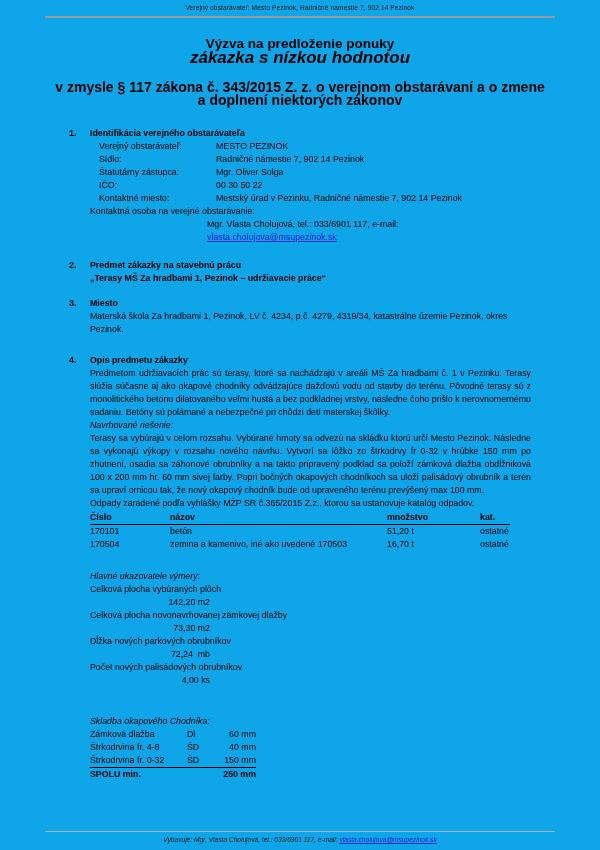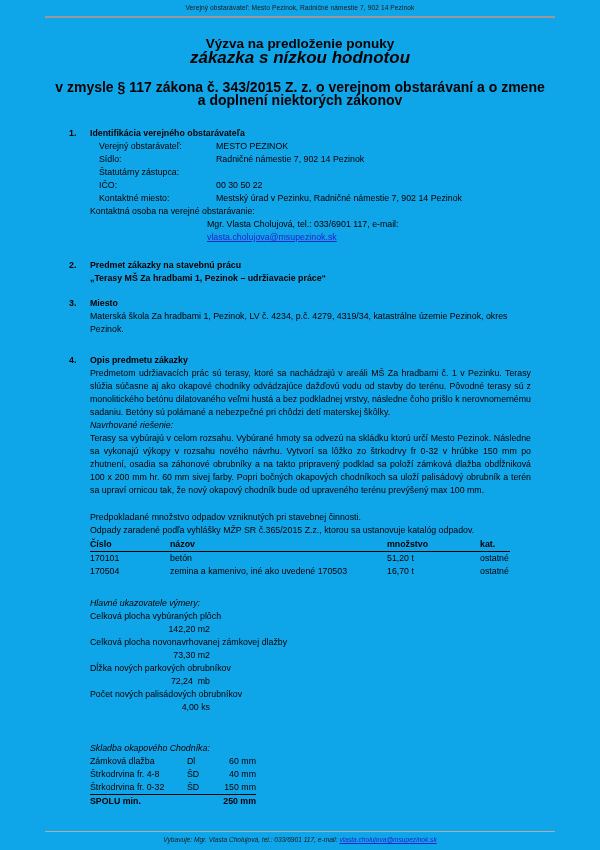--- a/index.html
+++ b/index.html
@@ -99,20 +99,21 @@
         <div class="kv-row">
           <span class="kv-label">Verejný obstarávateľ:</span>
           <span class="kv-value">MESTO PEZINOK</span>
         </div>
         <div class="kv-row">
           <span class="kv-label">Sídlo:</span>
           <span class="kv-value">Radničné námestie 7, 902 14 Pezinok</span>
         </div>
         <div class="kv-row">
           <span class="kv-label">Štatutárny zástupca:</span>
+          <span class="kv-value">Mgr. Oliver Solga</span>
         </div>
         <div class="kv-row">
           <span class="kv-label">IČO:</span>
           <span class="kv-value">00 30 50 22</span>
         </div>
         <div class="kv-row">
           <span class="kv-label">Kontaktné miesto:</span>
           <span class="kv-value">Mestský úrad v Pezinku, Radničné námestie 7, 902 14 Pezinok</span>
         </div>
         <div>Kontaktná osoba na verejné obstarávanie:</div>
@@ -141,21 +142,20 @@
 
     <div class="mt-s4">
       <div class="sec-head">
         <span class="sec-num">4.</span>
         <span>Opis predmetu zákazky</span>
       </div>
       <div class="sec-body">
         <div class="just">Predmetom udržiavacích prác sú terasy, ktoré sa nachádzajú v areáli MŠ Za hradbami č. 1 v Pezinku. Terasy slúžia súčasne aj ako okapové chodníky odvádzajúce dažďovú vodu od stavby do terénu. Pôvodné terasy sú z monolitického betónu dilatovaného veľmi hustá a bez podkladnej vrstvy, následne čoho prišlo k nerovnomernému sadaniu. Betóny sú polámané a nebezpečné pri chôdzi detí materskej škôlky.</div>
         <div class="ital">Navrhované riešenie:</div>
         <div class="just">Terasy sa vybúrajú v celom rozsahu. Vybúrané hmoty sa odvezú na skládku ktorú určí Mesto Pezinok. Následne sa  vykonajú výkopy v rozsahu nového návrhu. Vytvorí sa lôžko zo štrkodrvy fr 0-32 v hrúbke 150 mm po zhutnení, osadia sa záhonové obrubníky a na takto pripravený podklad sa položí zámková dlažba obdĺžniková 100 x 200 mm hr. 60 mm sivej farby.  Popri bočných okapových chodníkoch sa uloží palisádový obrubník a terén sa upraví ornicou tak, že nový okapový chodník bude od upraveného terénu prevýšený max 100 mm.</div>
-        <div class="gap-intro">Predpokladané množstvo odpadov vzniknutých pri stavebnej činnosti.</div>
         <div>Odpady zaradené podľa vyhlášky MŽP SR č.365/2015 Z.z., ktorou sa ustanovuje katalóg odpadov.</div>
 
         <div class="waste">
           <div class="waste-row waste-head">
             <span class="wc1">Číslo</span>
             <span class="wc2">názov</span>
             <span class="wc3">množstvo</span>
             <span class="wc4">kat.</span>
           </div>
           <div class="waste-row">

